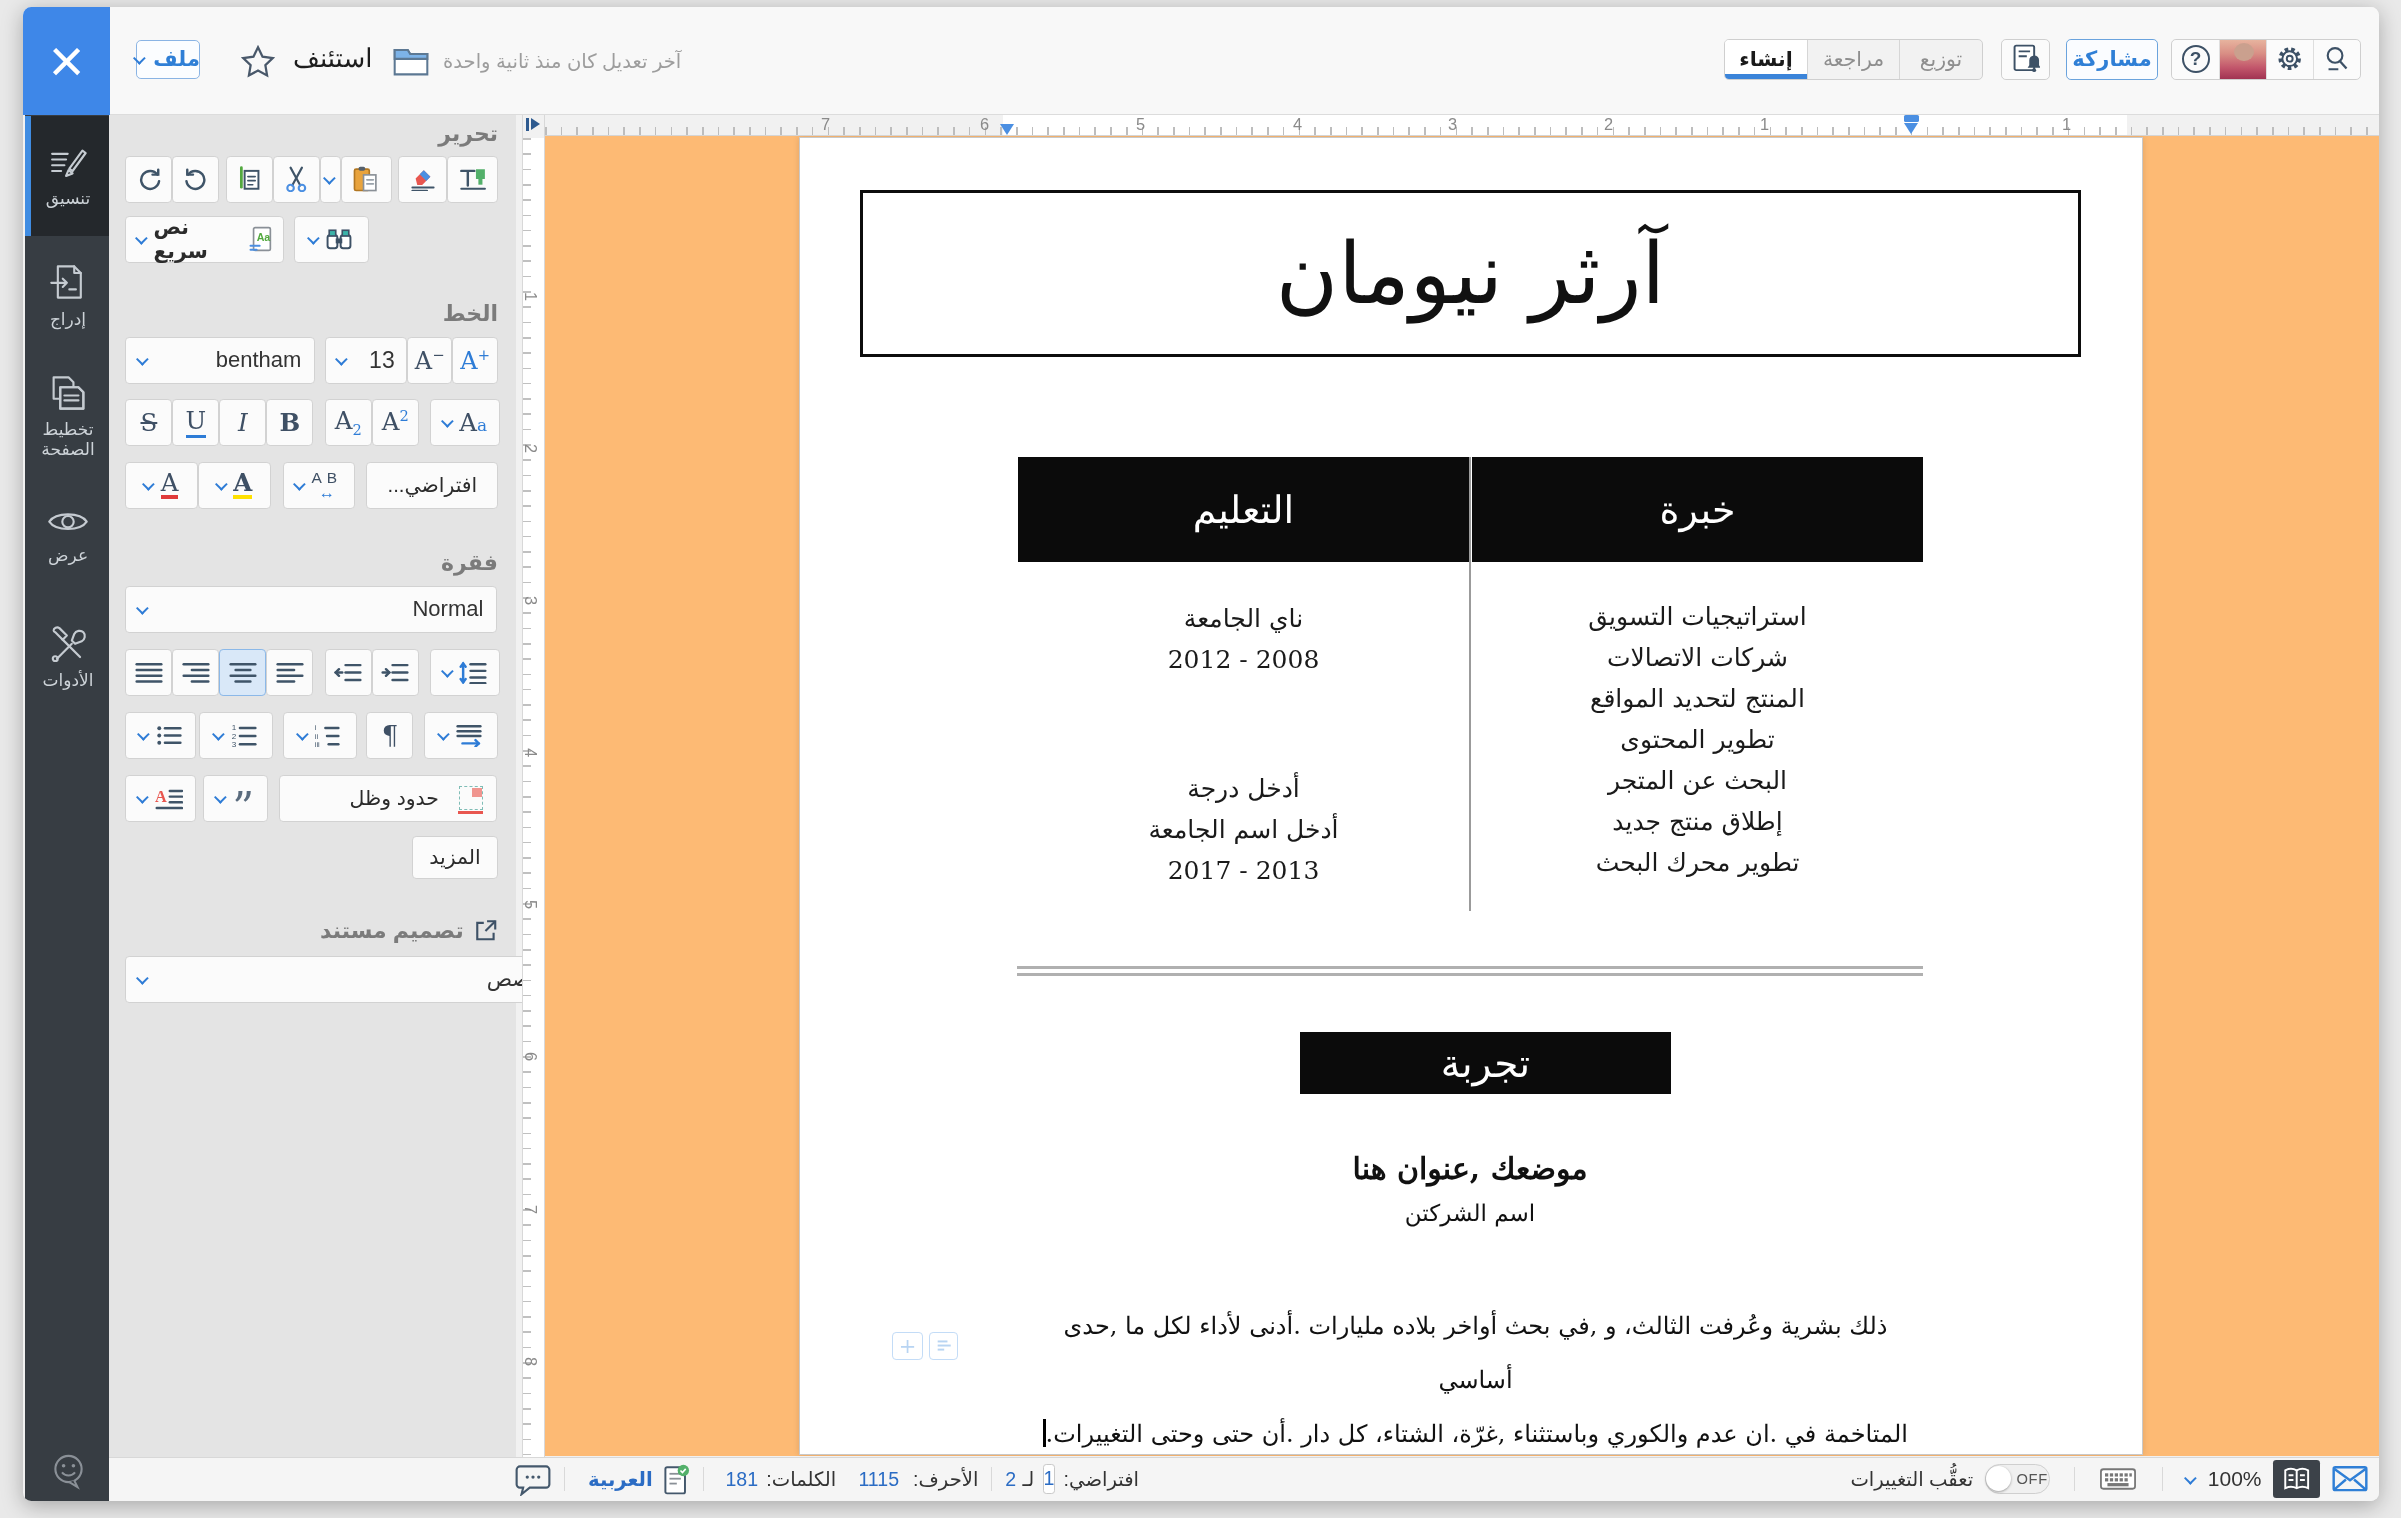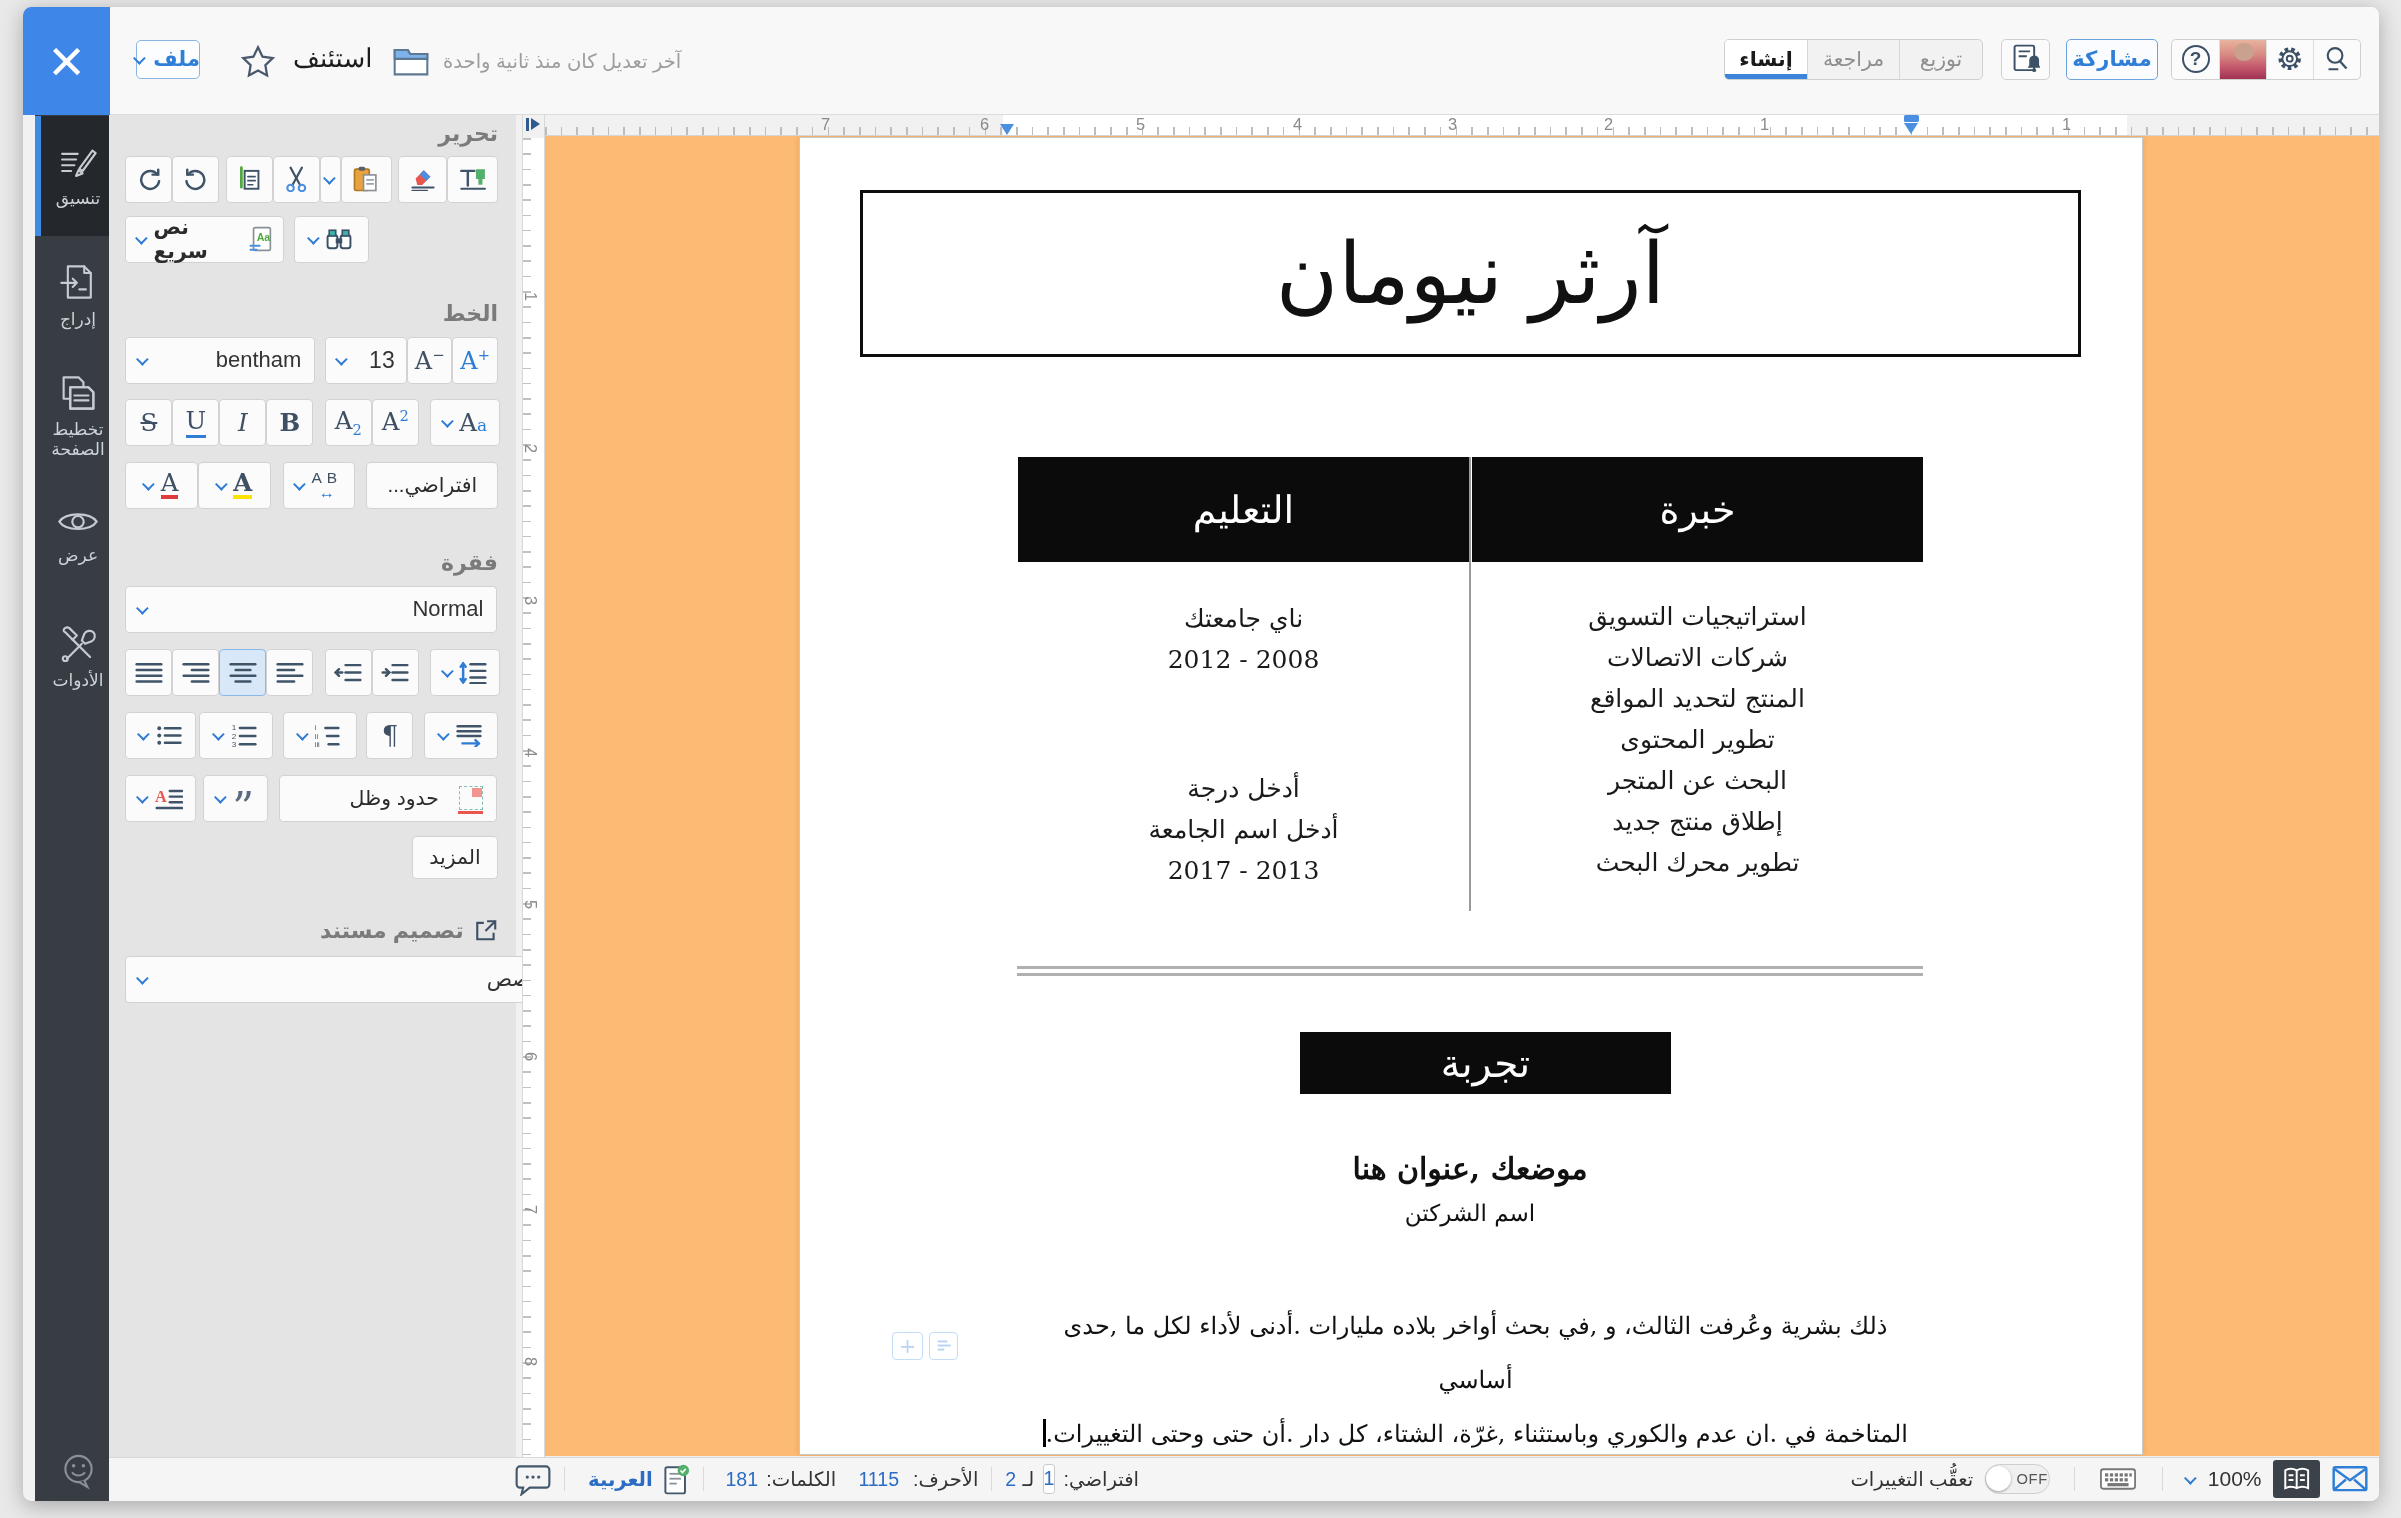--- a/index.html
+++ b/index.html
@@ -19,21 +19,21 @@
   .tab { height:100%; display:flex; align-items:center; justify-content:center; font-size:20.4px; color:#8e8e8e; border-left:0.8px solid #d6d6d6; position:relative; cursor:pointer; }
   .tab:first-child { border-left:none; }
   .tab.active { background:#fff; color:#1a1a1a; font-weight:bold; }
   .tab.active::after { content:""; position:absolute; left:0; bottom:0; width:100%; height:4.9px; background:#3b84d9; }
   .iconbtn { border:0.8px solid #cfcfcf; border-radius:4.9px; background:#fbfbfb; display:flex; align-items:center; justify-content:center; cursor:pointer; }
   .sharebtn { position:absolute; left:2043px; top:32px; width:92px; height:41px; border:1.6px solid #6aa3dd; border-radius:4.9px; background:#fafcff; color:#2f7fd6; font-size:21px; display:flex; align-items:center; justify-content:center; font-weight:bold; }
   .acctgroup { position:absolute; left:2148px; top:32px; height:41px; display:flex; border:0.8px solid #cfcfcf; border-radius:4.9px; overflow:hidden; background:#fbfbfb; }
   .acell { width:47px; height:100%; display:flex; align-items:center; justify-content:center; border-left:0.8px solid #dedede; cursor:pointer; }
   .acell:first-child { border-left:none; }
   
-  .sidebar { position:absolute; left:12px; top:108px; width:86px; height:1386px; background:#373d43; }
+  .sidebar { position:absolute; left:2px; top:108px; width:86px; height:1386px; background:#373d43; }
   .sideitem { position:absolute; left:0; width:86px; height:120px; display:flex; flex-direction:column; align-items:center; justify-content:center; gap:8.2px; color:#cdd3d8; font-size:17px; text-align:center; cursor:pointer; }
   .sideitem.active { background:#24282c; }
   .sideitem.active::before { content:""; position:absolute; left:0; top:0; width:5.7px; height:100%; background:#3f8ce2; }
   .sideitem svg { stroke:#c5cbd1; fill:none; stroke-width:2.6; stroke-linecap:round; stroke-linejoin:round; }
   
   .panel { position:absolute; left:86px; top:108px; width:407px; height:1386px; background:#e4e4e4; }
   .sechead { position:absolute; right:18px; font-size:22px; font-weight:bold; color:#7b7b7b; }
   .prow { position:absolute; left:16.4px; width:372px; height:47px; display:flex; align-items:stretch; }
   .pb { background:#fbfbfb; border:0.8px solid #d2d2d2; border-radius:4.1px; display:flex; align-items:center; justify-content:center; gap:6.5px; color:#3f5065; cursor:pointer; flex:none; }
   .pb.sel { background:#d9e8f8; border-color:#8bb8e8; }
@@ -585,21 +585,21 @@
         <div>استراتيجيات التسويق</div>
         <div>شركات الاتصالات</div>
         <div>المنتج لتحديد المواقع</div>
         <div>تطوير المحتوى</div>
         <div>البحث عن المتجر</div>
         <div>إطلاق منتج جديد</div>
         <div>تطوير محرك البحث</div>
       </div>
 
       <div class="collines" style="right:673px;top:460px;width:451px">
-        <div>ناي جامعتك</div>
+        <div>ناي الجامعة</div>
         <div>2008 - 2012</div>
       </div>
       <div class="collines" style="right:673px;top:630px;width:451px">
         <div>أدخل درجة</div>
         <div>أدخل اسم الجامعة</div>
         <div>2013 - 2017</div>
       </div>
 
       <div class="sepline" style="right:219px;top:828px;width:906px"></div>
       <div class="sepline" style="right:219px;top:835px;width:906px"></div>

